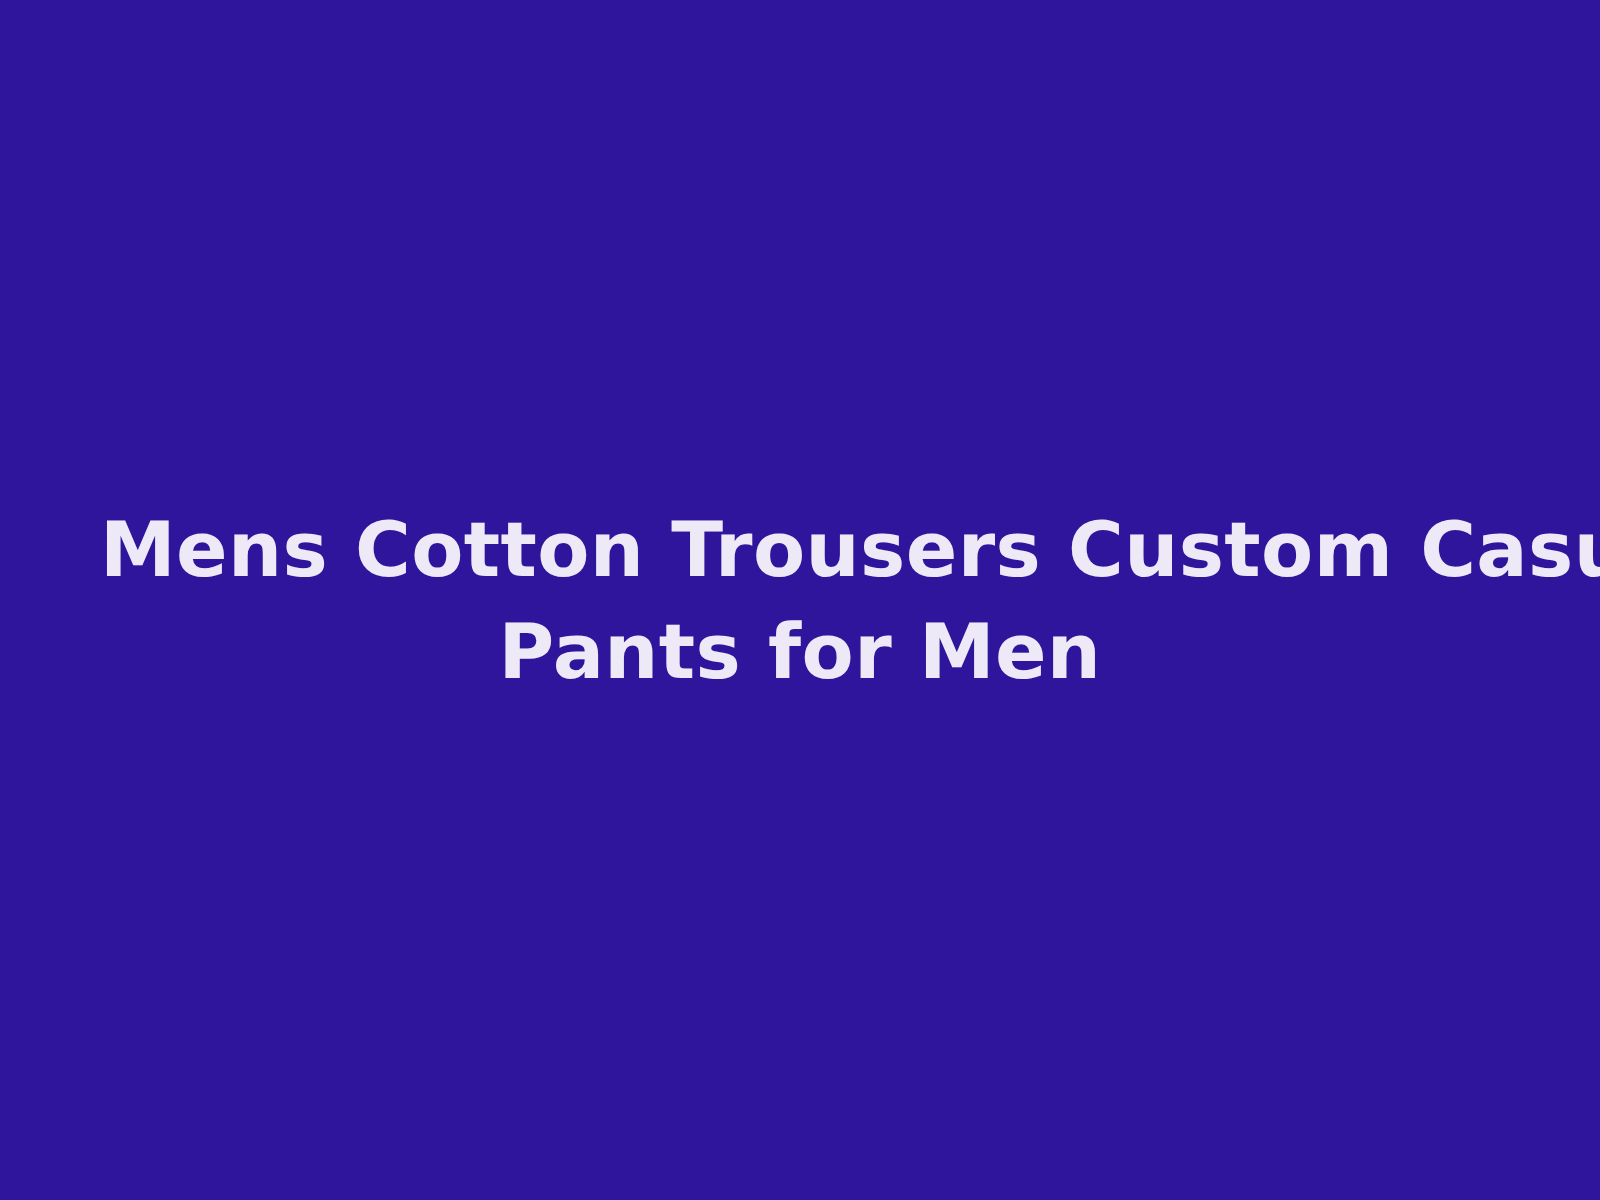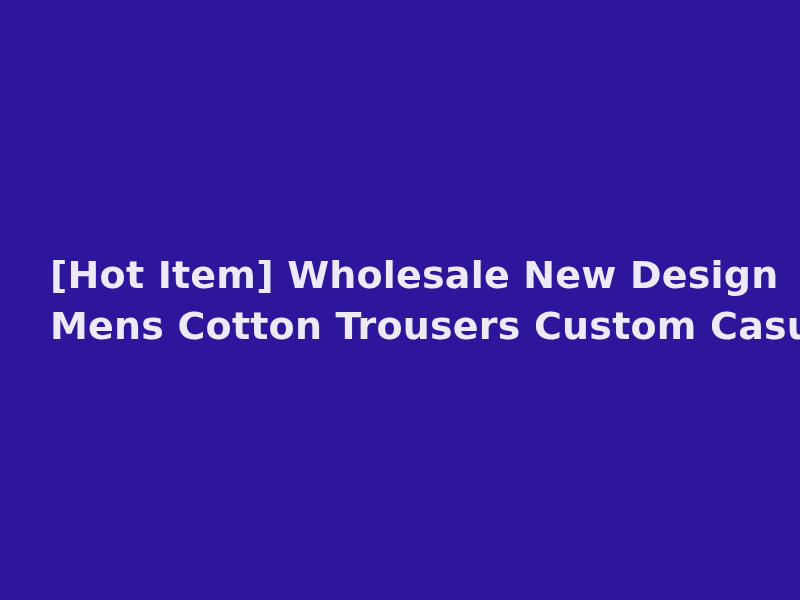--- a/index.html
+++ b/index.html
@@ -48,20 +48,20 @@
     text-rendering: optimizeLegibility;
   }
 </style>
 </head>
 <body>
 
 <div id="title-card" style="background: rgb(46, 21, 155);">
 
   <div id="headline-block">
 
-    <span class="headline-line" style="color: rgb(237, 233, 247);">[Hot Item] Wholesale New Design</span>
 
     <span class="headline-line" style="color: rgb(237, 233, 247);">Mens Cotton Trousers Custom Casual</span>
 
+    <span class="headline-line" style="color: rgb(237, 233, 247);">Pants for Men</span>
 
   </div>
 
 </div>
 
 </body></html>

